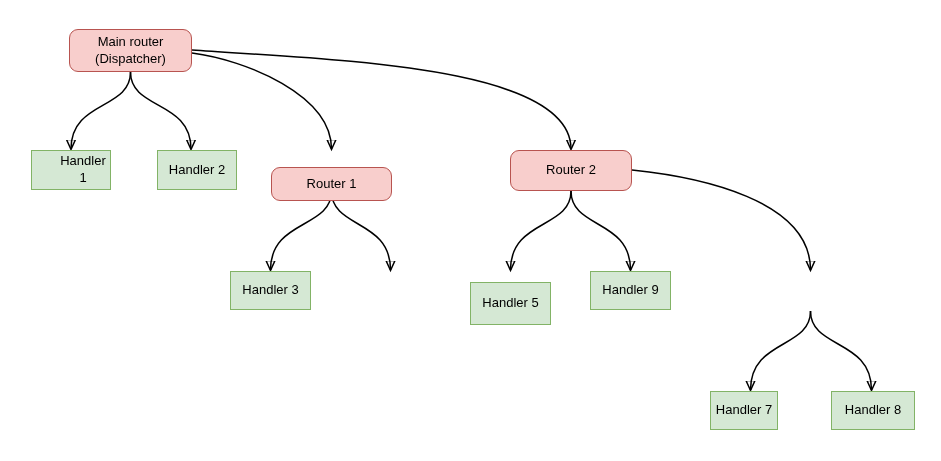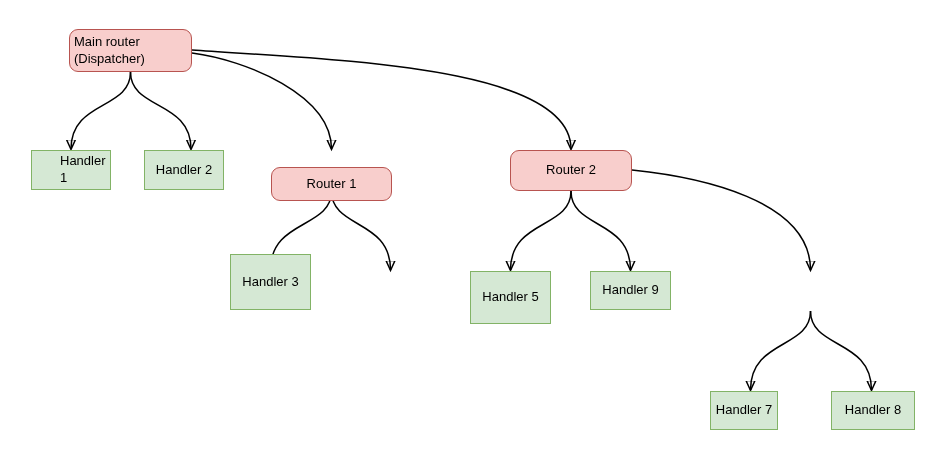--- a/index.html
+++ b/index.html
@@ -16,43 +16,43 @@
     left: 0; top: 0;
     width: 941px; height: 461px;
   }
   .edges path { fill: none; stroke: #000000; stroke-width: 1.5; }
   .node {
     position: absolute;
     display: flex;
     align-items: center;
     justify-content: center;
     box-sizing: border-box;
-    text-align: left;
+    text-align: center;
     font-size: 13px;
     line-height: 1.3;
     color: #000000;
     padding: 2px 4px;
   }
   .router {
     background: #f8cecc;
     border: 1.5px solid #b85450;
     border-radius: 9px;
   }
   .handler {
     background: #d5e8d4;
     border: 1.5px solid #82b366;
   }
   #n-main { left: 69px;  top: 29px;  width: 123px; height: 43px; }
   #n-h1   { left: 31px;  top: 150px; width: 80px;  height: 40px; padding-left: 28px; }
-  #n-h2   { left: 144px; top: 150px; width: 80px;  height: 40px; }
+  #n-h2   { left: 157px; top: 150px; width: 80px;  height: 40px; }
   #n-r1   { left: 271px; top: 150px; width: 121px; height: 34px; margin-top: 17px; }
   #n-r2   { left: 510px; top: 150px; width: 122px; height: 41px; }
-  #n-h3   { left: 230px; top: 254px; width: 81px;  height: 56px; }
+  #n-h3   { left: 230px; top: 271px; width: 81px;  height: 39px; }
   #n-h4   { left: 350px; top: 271px; width: 81px;  height: 39px; }
-  #n-h5   { left: 470px; top: 271px; width: 81px;  height: 53px; }
+  #n-h5   { left: 470px; top: 282px; width: 81px;  height: 43px; }
   #n-h6   { left: 590px; top: 271px; width: 81px;  height: 39px; }
   #n-r3   { left: 750px; top: 271px; width: 121px; height: 40px; }
   #n-h7   { left: 710px; top: 391px; width: 68px;  height: 39px; }
   #n-h8   { left: 831px; top: 391px; width: 84px;  height: 39px; }
 </style>
 </head>
 <body>
 
 <div class="canvas">
 

